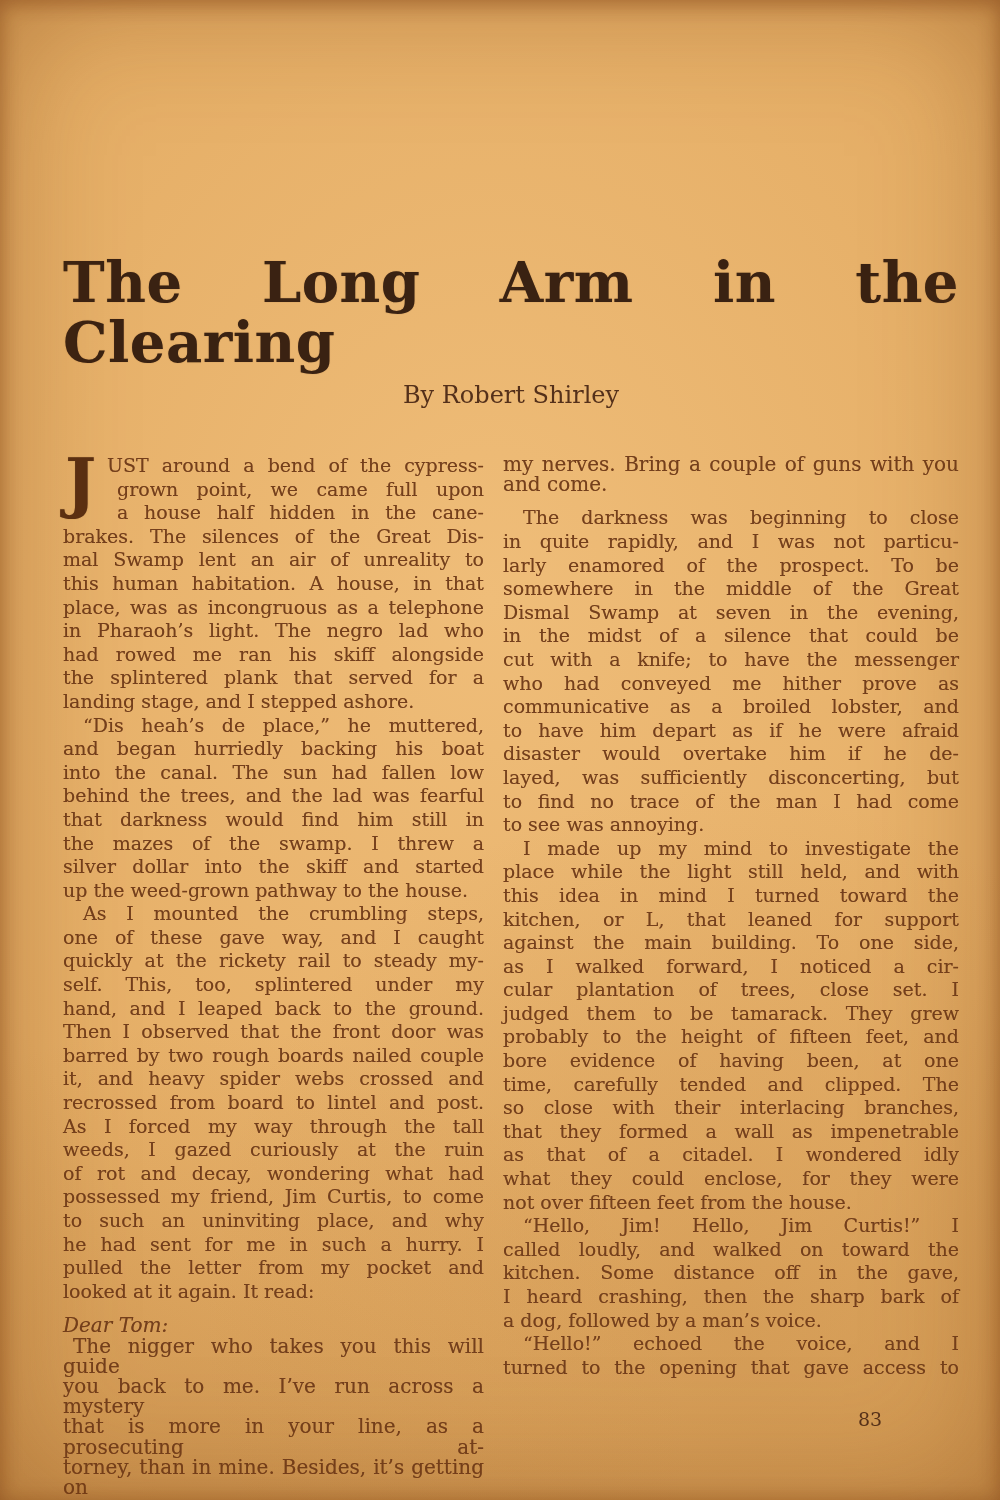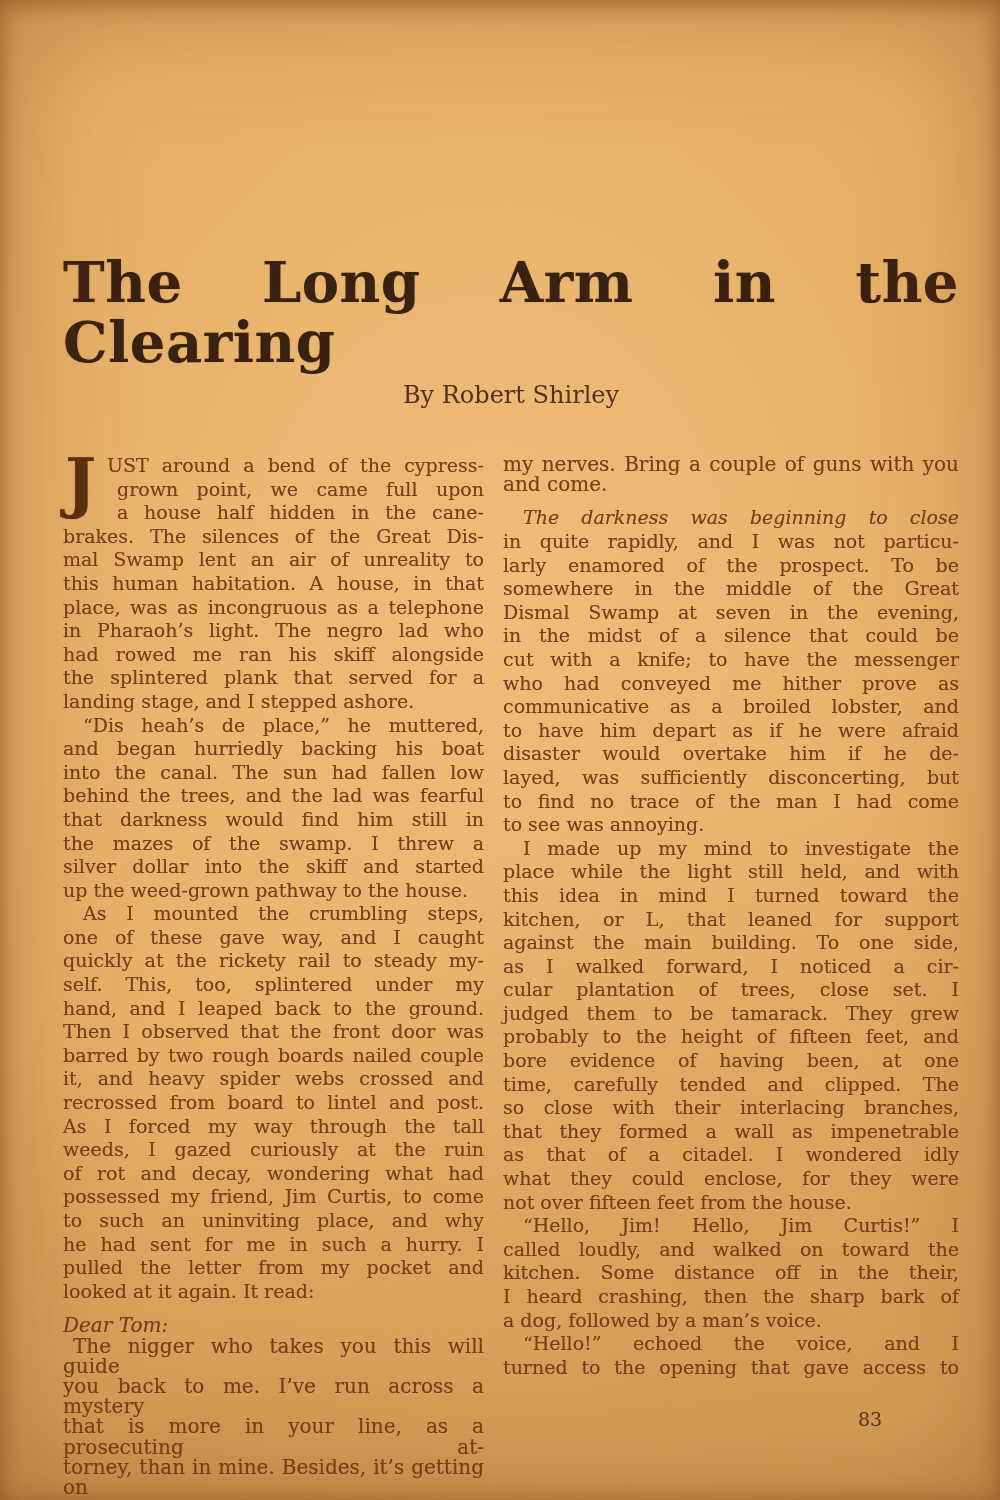--- a/index.html
+++ b/index.html
@@ -67,21 +67,21 @@
     text-align: justify;
     text-align-last: justify;
     text-shadow: 0 0 0.5px rgba(100,50,20,0.45);
     white-space: normal;
   }
   .para-end   { text-align-last: left; }
   .indent     { text-indent: 20px; }
   .indent-sm  { text-indent: 10px; }
   .small      { font-size: 20px; line-height: 20.2px; }
   .italic     { font-style: italic; }
-  .space-above{ margin-top: 12px; font-style: italic; }
+  .space-above{ margin-top: 12px; }
   .dropline1  { padding-left: 44px; }
   .dropline2  { padding-left: 54px; }
   .dropcap {
     position: absolute;
     left: 2px;
     top: 0px;
     font-size: 66px;
     line-height: 56px;
     font-weight: bold;
     color: var(--ink-drop);
@@ -178,21 +178,21 @@
             <div class="tline">probably to the height of fifteen feet, and</div>
             <div class="tline">bore evidence of having been, at one</div>
             <div class="tline">time, carefully tended and clipped. The</div>
             <div class="tline">so close with their interlacing branches,</div>
             <div class="tline">that they formed a wall as impenetrable</div>
             <div class="tline">as that of a citadel. I wondered idly</div>
             <div class="tline">what they could enclose, for they were</div>
             <div class="tline para-end">not over fifteen feet from the house.</div>
             <div class="tline indent">“Hello, Jim! Hello, Jim Curtis!” I</div>
             <div class="tline">called loudly, and walked on toward the</div>
-            <div class="tline">kitchen. Some distance off in the their,</div>
+            <div class="tline">kitchen. Some distance off in the gave,</div>
             <div class="tline">I heard crashing, then the sharp bark of</div>
             <div class="tline para-end">a dog, followed by a man’s voice.</div>
             <div class="tline indent">“Hello!” echoed the voice, and I</div>
             <div class="tline">turned to the opening that gave access to</div>
           </div>
       </div>
     </div>
   </div>
   <div class="pagenum">83</div>
   <div class="vignette"></div>

